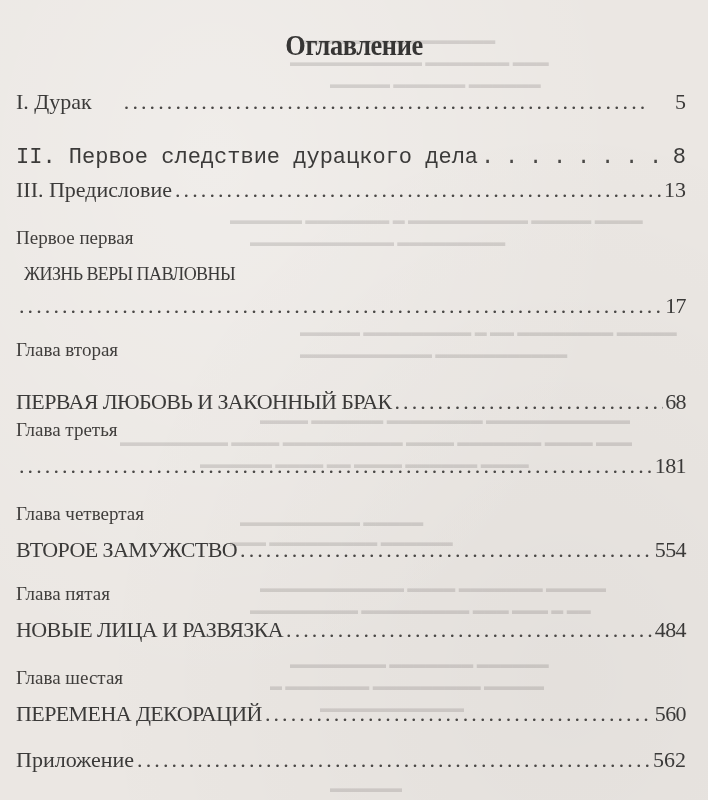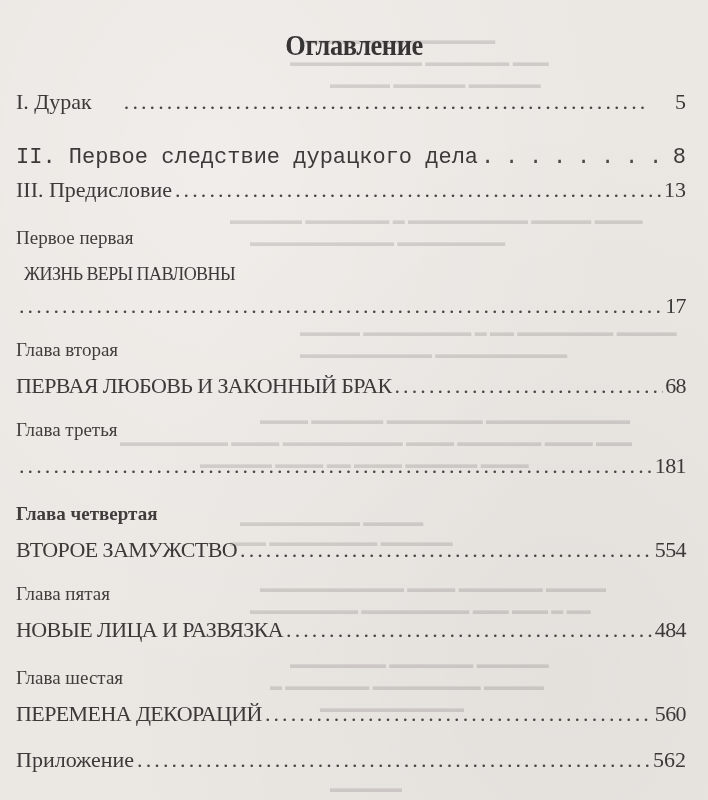--- a/index.html
+++ b/index.html
@@ -148,33 +148,33 @@
     </div>
 
     <div class="chapter-head" style="top:140px;">Первое первая</div>
     <div class="plain caps" style="top:174px;">ЖИЗНЬ ВЕРЫ ПАВЛОВНЫ</div>
     <div class="row caps" style="top:206px;">
       <span class="dots"></span>
       <span class="page-num">17</span>
     </div>
 
     <div class="chapter-head" style="top:252px;">Глава вторая</div>
-    <div class="row caps" style="top:286px;">
+    <div class="row caps" style="top:302px;">
       <span class="label">ПЕРВАЯ ЛЮБОВЬ И ЗАКОННЫЙ БРАК</span>
       <span class="dots"></span>
       <span class="page-num">68</span>
     </div>
 
     <div class="chapter-head" style="top:332px;">Глава третья</div>
     <div class="row caps" style="top:366px;">
       <span class="dots"></span>
       <span class="page-num">181</span>
     </div>
 
-    <div class="chapter-head" style="top:416px;font-weight:bold;">Глава четвертая</div>
+    <div class="chapter-head" style="top:416px;">Глава четвертая</div>
     <div class="row caps" style="top:450px;">
       <span class="label">ВТОРОЕ ЗАМУЖСТВО</span>
       <span class="dots"></span>
       <span class="page-num">554</span>
     </div>
 
     <div class="chapter-head" style="top:496px;">Глава пятая</div>
     <div class="row caps" style="top:530px;">
       <span class="label">НОВЫЕ ЛИЦА И РАЗВЯЗКА</span>
       <span class="dots"></span>

